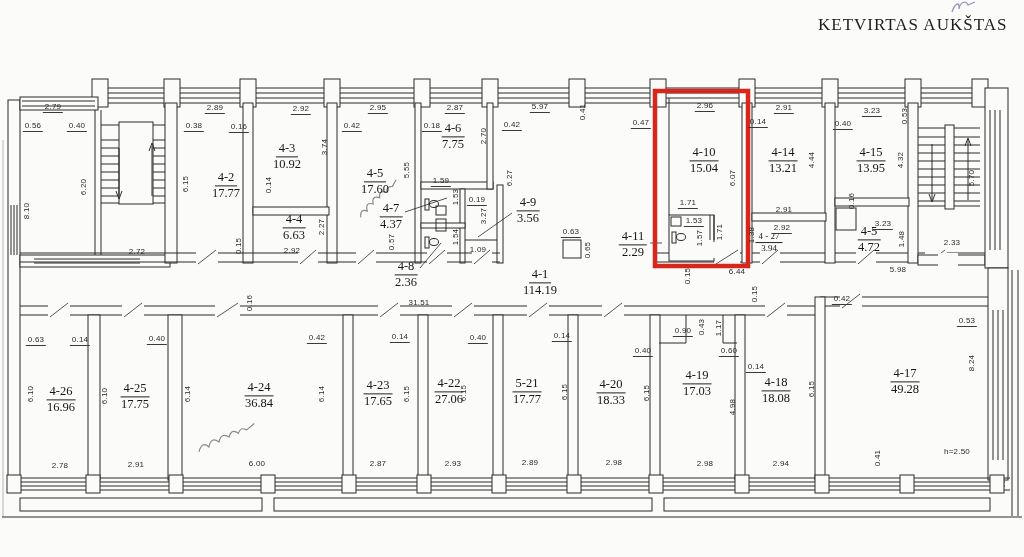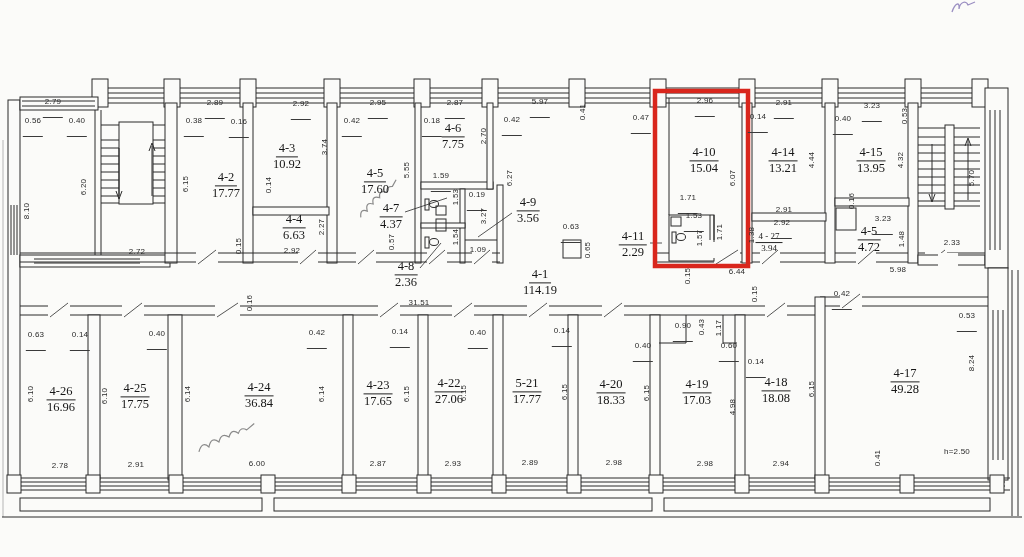--- a/index.html
+++ b/index.html
@@ -3,21 +3,21 @@
 <meta charset="utf-8">
 <style>
   html,body{margin:0;padding:0;background:#e8e8e6;}
   #stage{position:relative;width:1024px;height:557px;background:#fbfbf9;overflow:hidden;
          font-family:"Liberation Sans",sans-serif;}
   #plan-svg{position:absolute;left:0;top:0;width:1024px;height:557px;}
   .title{position:absolute;font-family:"Liberation Serif",serif;font-size:17px;color:#1d1d1d;
          letter-spacing:1px;white-space:nowrap;}
   .dim{position:absolute;transform:translate(-50%,-50%);font-size:8px;color:#2a2a2a;
        white-space:nowrap;letter-spacing:.2px;line-height:1;}
-  .dim.u{border-bottom:1px solid #3a3a3a;padding:0 2px 11px;}
+  .dim.u{border-bottom:1px solid #3a3a3a;padding:0 2px 1px;}
   .dim.v{transform:translate(-50%,-50%) rotate(-90deg);}
   .room{position:absolute;transform:translate(-50%,-50%);display:flex;flex-direction:column;
         align-items:center;font-family:"Liberation Serif",serif;color:#161616;line-height:1.05;}
   .room .rid{font-size:12.5px;border-bottom:1px solid #222;padding:0 3px 1px;white-space:nowrap;}
   .room .rarea{font-size:12.5px;padding-top:1px;white-space:nowrap;}
   .room.sm .rid,.room.sm .rarea{font-size:9px;}
 </style>
 </head>
 <body>
 
@@ -195,20 +195,21 @@
     <rect x="655" y="91" width="93" height="175" fill="none" stroke="#d9261c" stroke-width="4.5"></rect>
 
     <g stroke="#8a8a8a" stroke-width="1.2">
       <path d="M350,206 q5,-8 9,-1 q4,-9 9,-2 q4,-8 9,-1 q4,-7 9,0 q3,-5 8,-1 l7,-3" transform="rotate(-38 372 196)"></path>
       <path d="M196,445 q6,-10 11,-2 q5,-10 11,-2 q5,-9 11,-2 q5,-8 10,-1 q4,-6 9,-1 l9,-4" transform="rotate(-16 222 438)"></path>
     </g>
     <path d="M952,12 c3,-9 8,-11 7,-3 c1,-7 7,-9 9,-4 l7,-3" stroke="#9b8fc2" stroke-width="1.3"></path>
   </g>
 </svg>
 
+<div class="title" style="left:818px;top:15px">KETVIRTAS AUKŠTAS</div>
 
 <div class="room" style="left:540px;top:283px">
       <span class="rid">4-1</span>
       <span class="rarea">114.19</span>
     </div>
 <div class="room" style="left:226px;top:186px">
       <span class="rid">4-2</span>
       <span class="rarea">17.77</span>
     </div>
 <div class="room" style="left:287px;top:157px">
@@ -260,21 +261,21 @@
       <span class="rarea">4.72</span>
     </div>
 <div class="room" style="left:905px;top:382px">
       <span class="rid">4-17</span>
       <span class="rarea">49.28</span>
     </div>
 <div class="room" style="left:776px;top:391px">
       <span class="rid">4-18</span>
       <span class="rarea">18.08</span>
     </div>
-<div class="room" style="left:697px;top:393px">
+<div class="room" style="left:697px;top:384px">
       <span class="rid">4-19</span>
       <span class="rarea">17.03</span>
     </div>
 <div class="room" style="left:611px;top:393px">
       <span class="rid">4-20</span>
       <span class="rarea">18.33</span>
     </div>
 <div class="room" style="left:527px;top:392px">
       <span class="rid">5-21</span>
       <span class="rarea">17.77</span>

